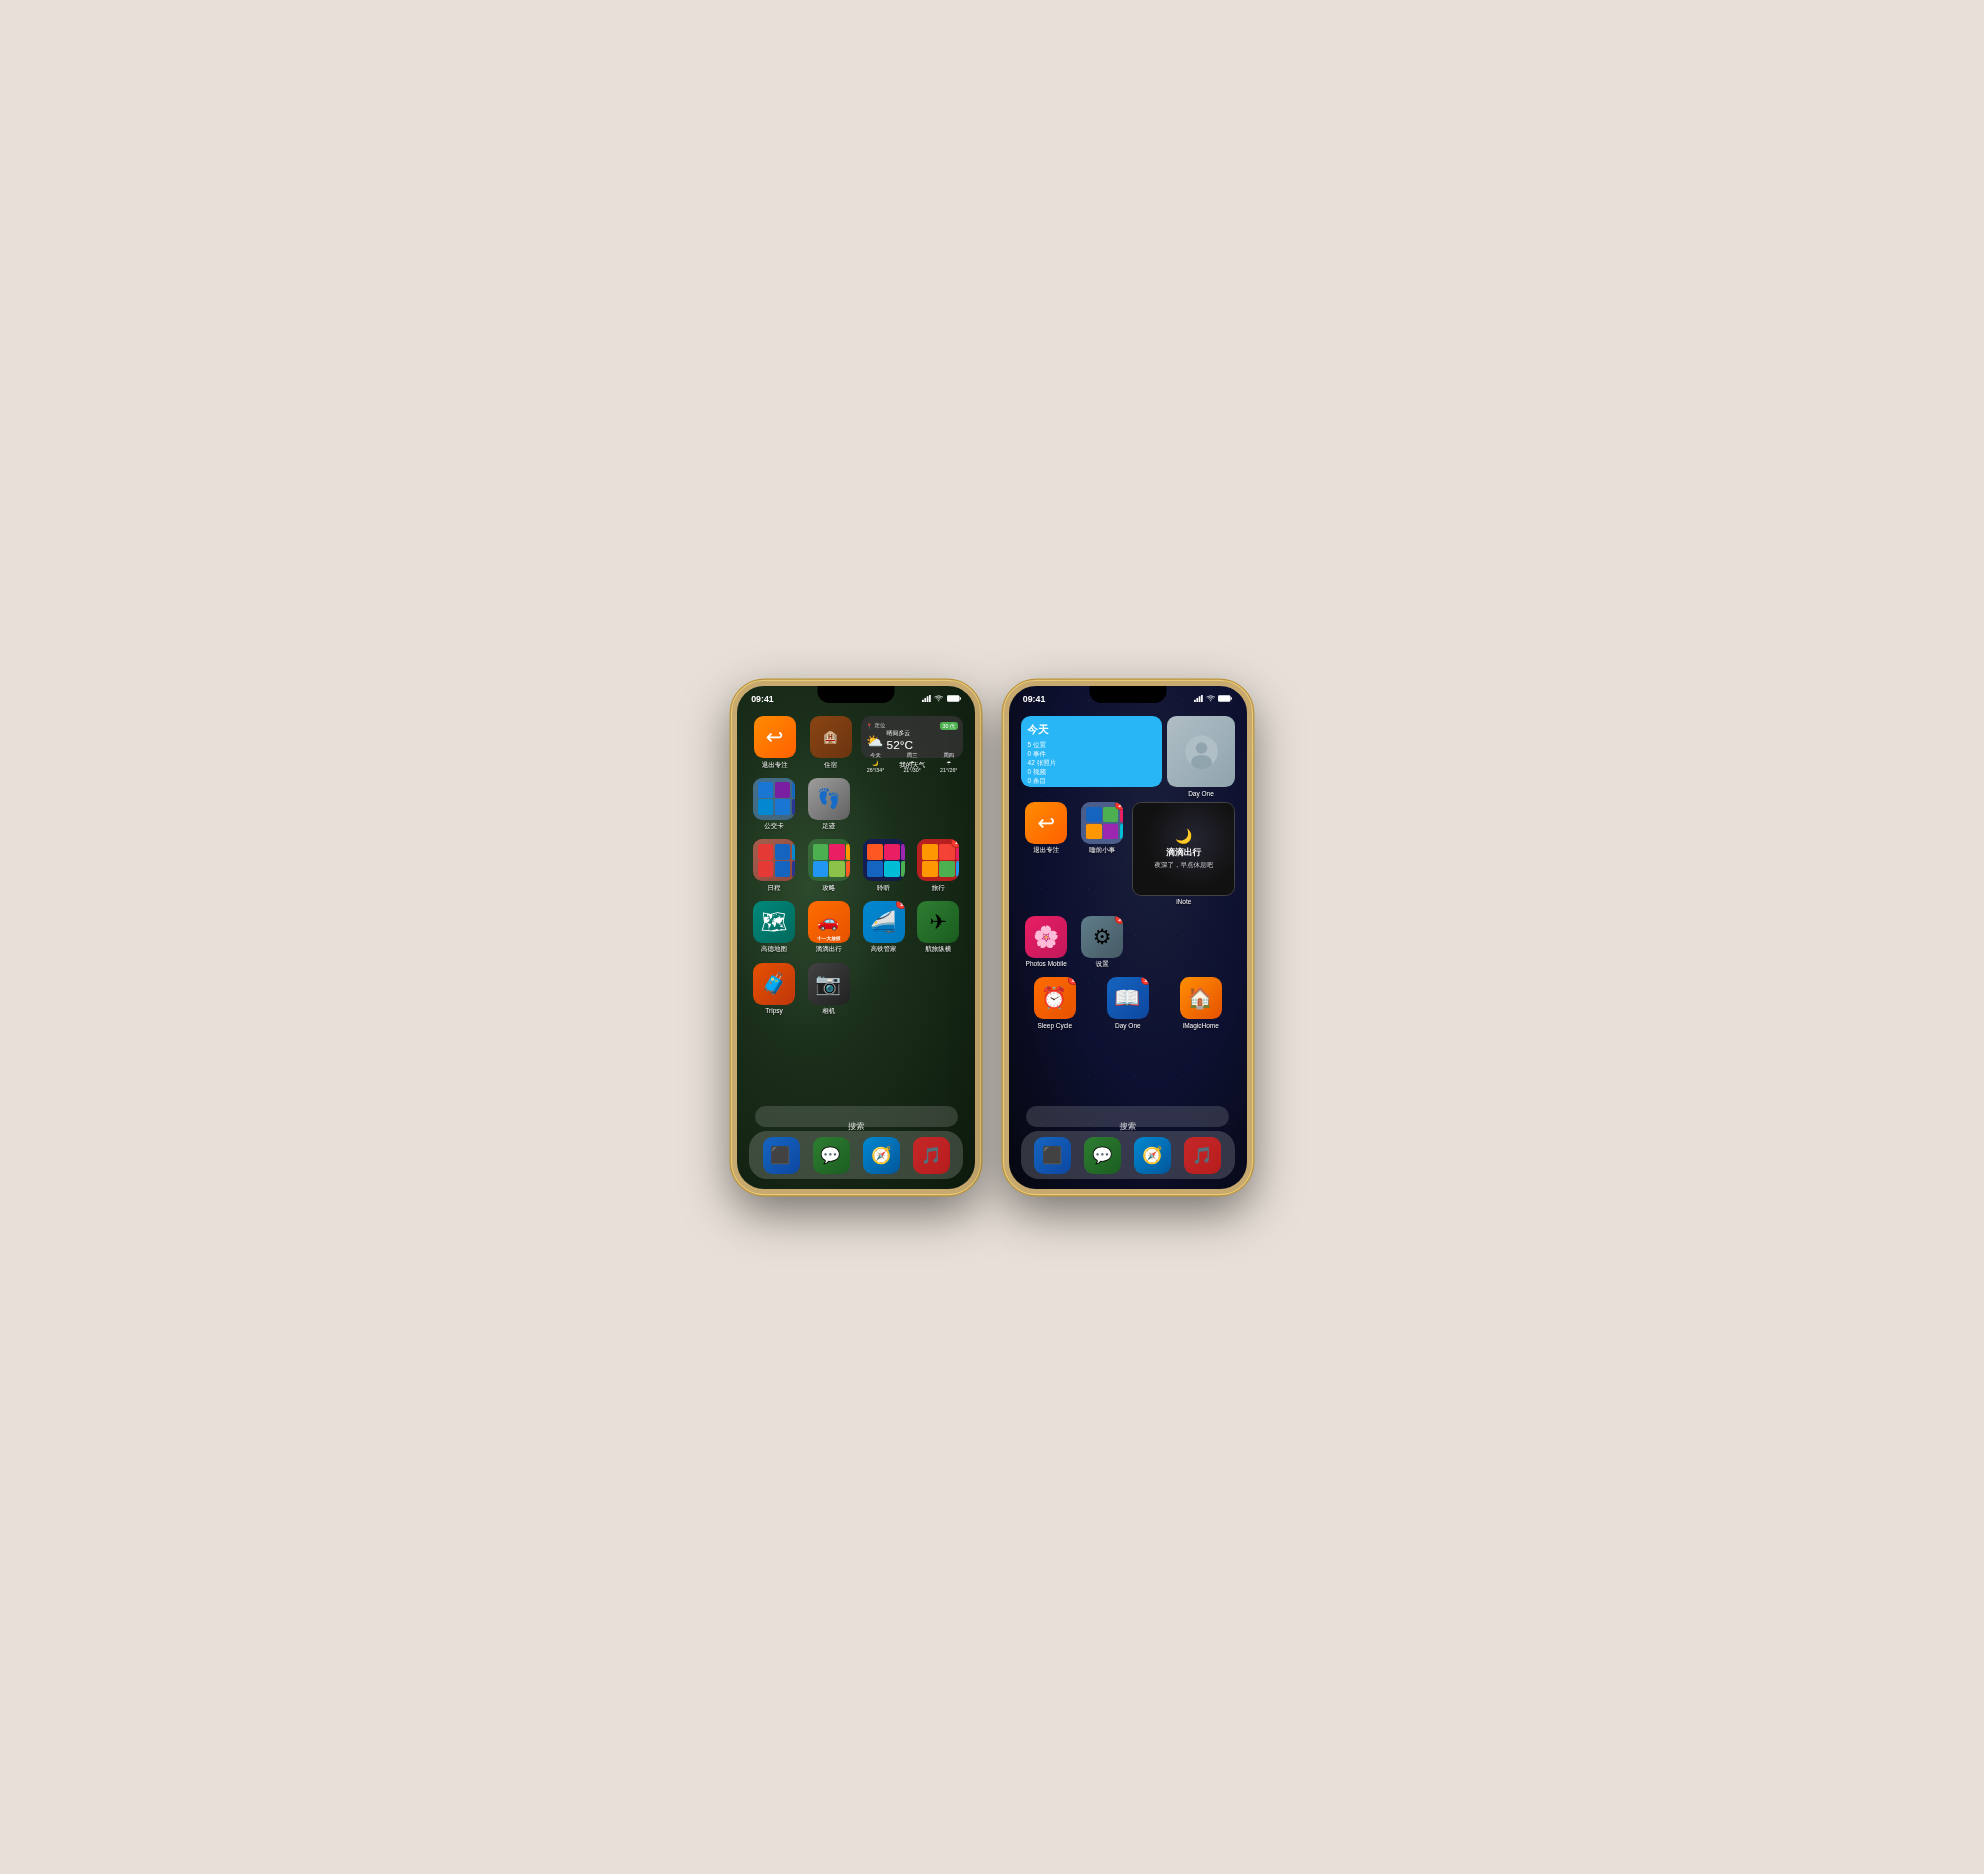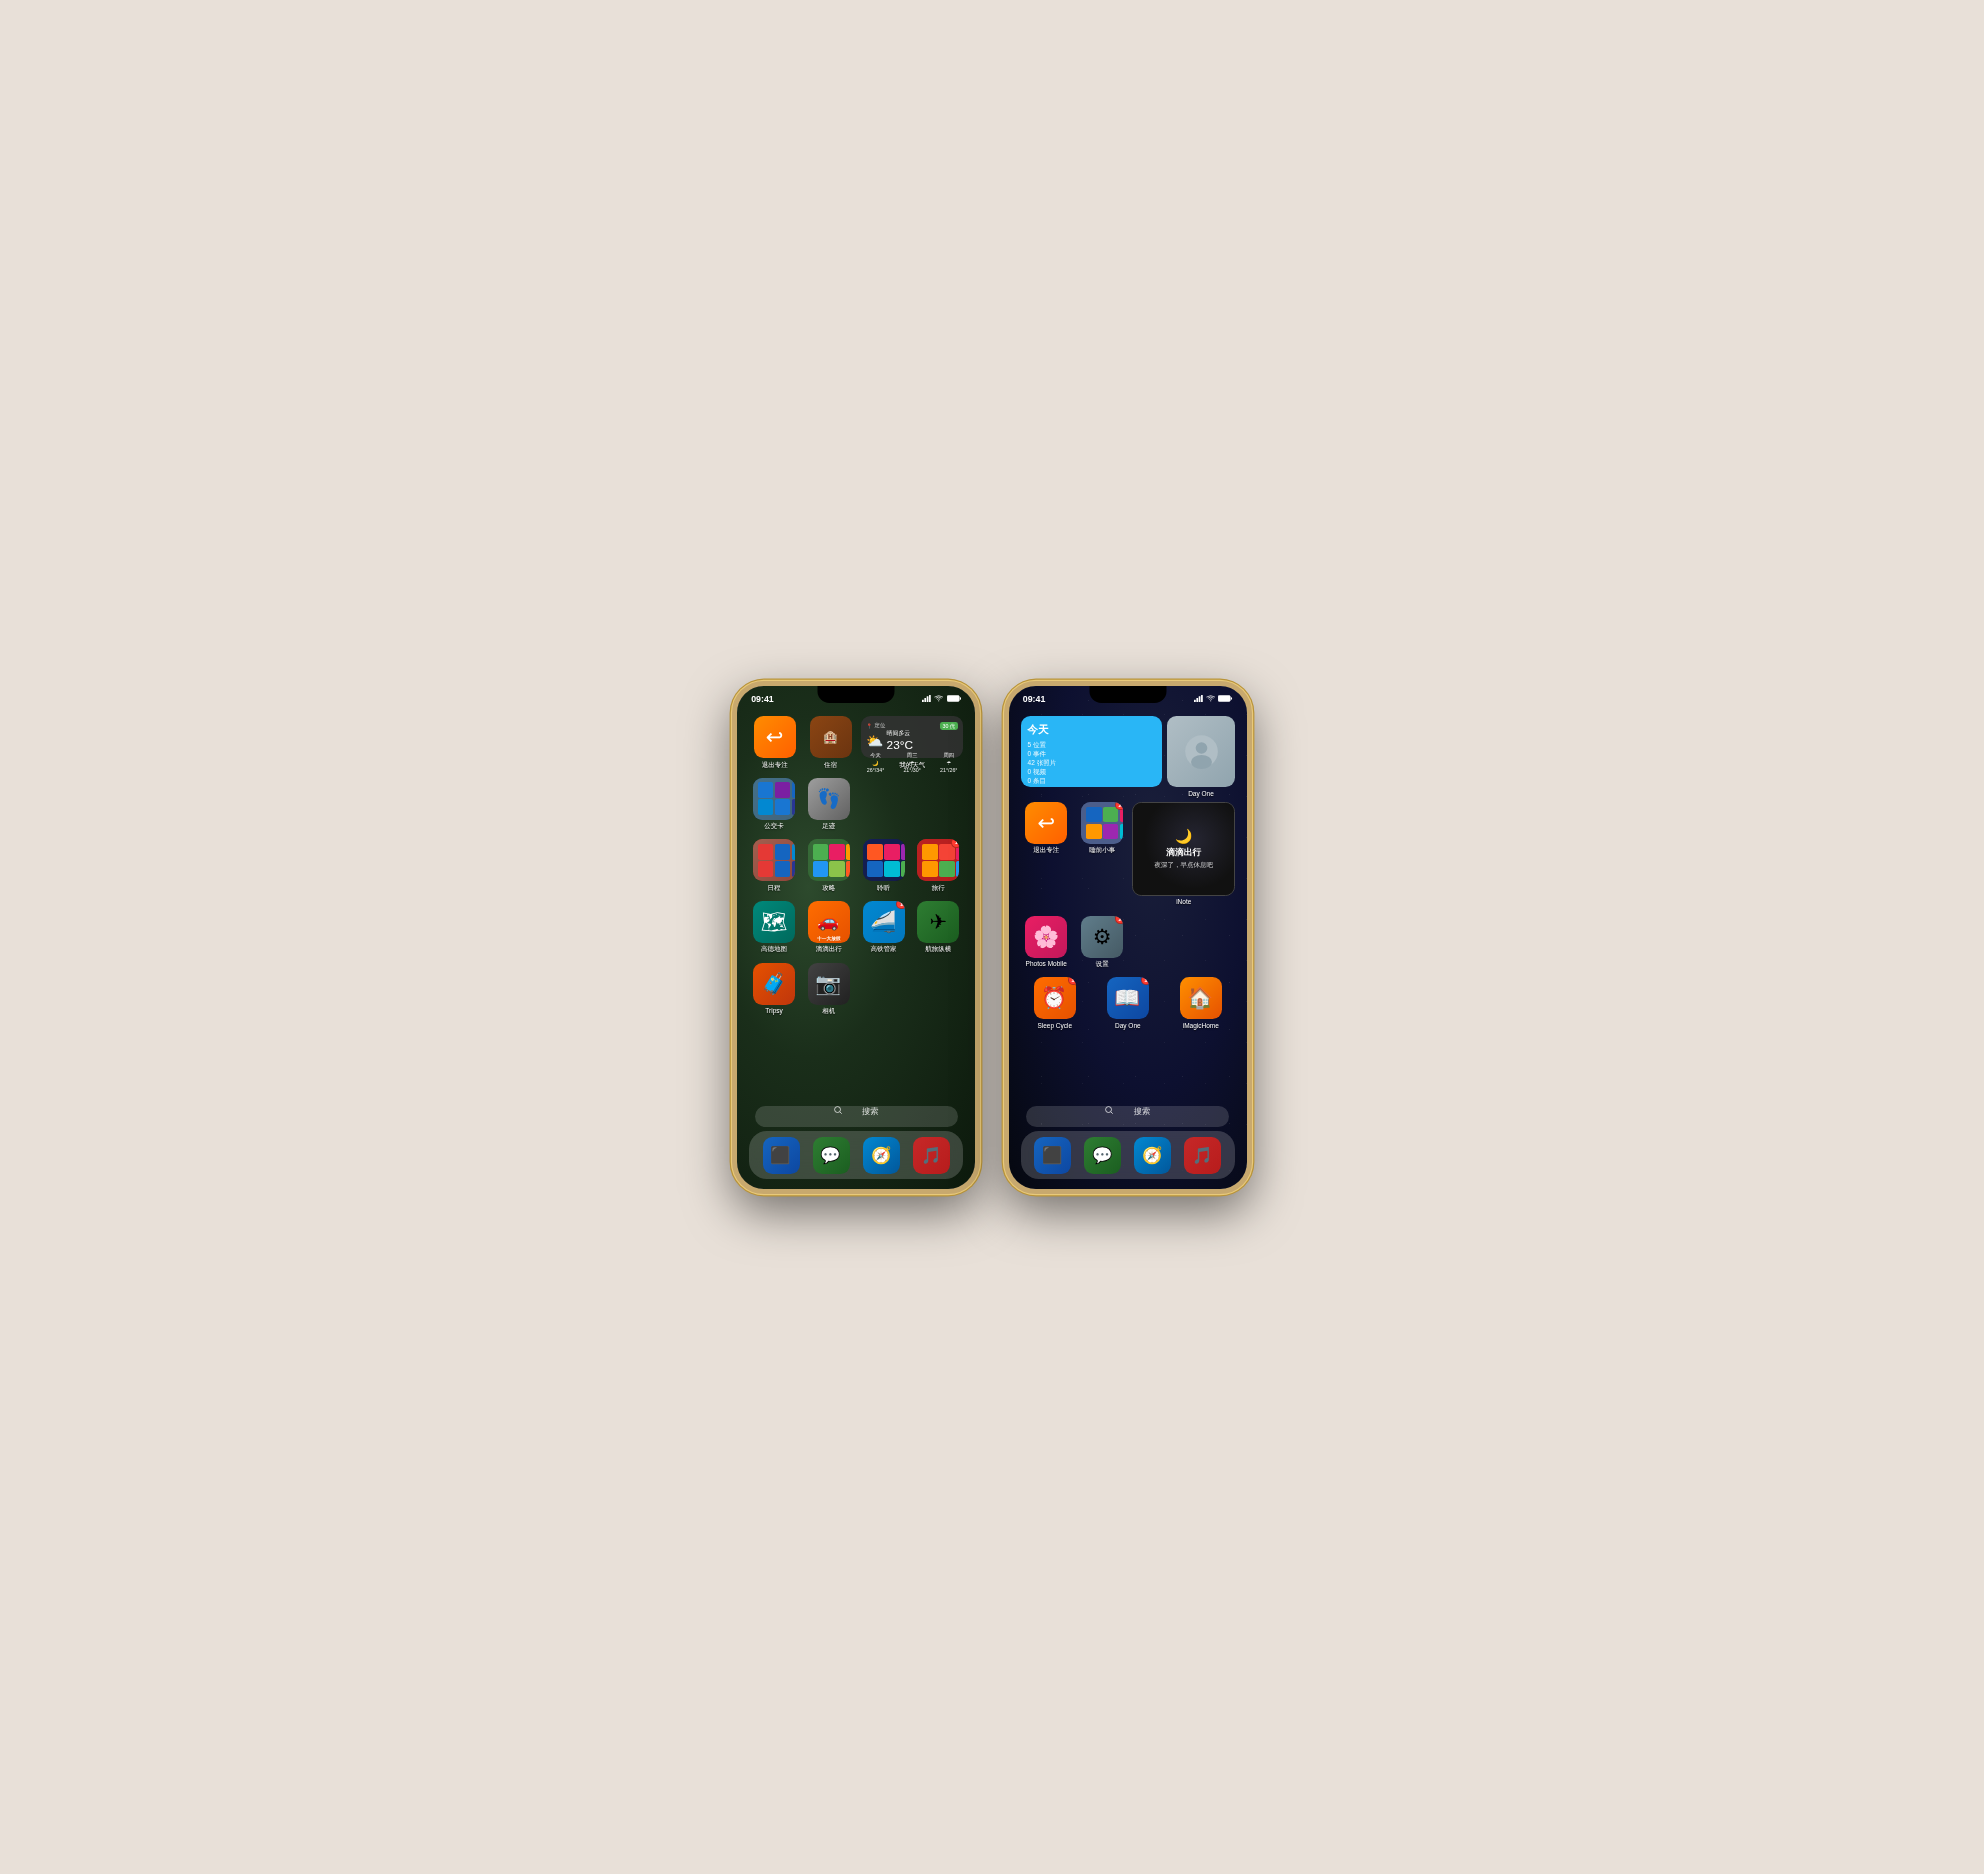--- a/index.html
+++ b/index.html
@@ -233,25 +233,26 @@
 
     
     .search-bar {
       position: absolute;
       bottom: 62px;
       left: 17.7px; right: 17.7px;
       background: rgba(255,255,255,0.15);
       border-radius: 11.8px;
       height: 21px;
       display: flex;
-      align-items: flex-start;
+      align-items: center;
       justify-content: center;
       gap: 20px;
       color: rgba(255,255,255,0.8);
       font-size: 8.3px;
+      flex-direction: column;
     }
 
     
     .dock {
       position: absolute;
       bottom: 9.4px;
       left: 11.8px; right: 11.8px;
       background: rgba(255,255,255,0.18);
       border-radius: 17.7px;
       height: 48px;
@@ -420,21 +421,21 @@
               <div class="weather-top">
                 <div>
                   <div class="weather-location">
                     <span>📍</span>
                       <span>定位</span>
                   </div>
                   <div style="display:flex;align-items:center;gap:2.4px;">
                     <span style="font-size:14px;">⛅</span>
                     <div>
                       <div style="font-size:5.9px;">晴间多云</div>
-                      <div class="weather-temp">23°C</div>
+                      <div class="weather-temp">52°C</div>
                     </div>
                   </div>
                 </div>
                 <div class="aqi-badge">30 优</div>
               </div>
               <div class="weather-forecast">
                 <div class="weather-day">
                   <span>今天</span>
                   <span>🌙</span>
                   <span>26°/34°</span>

